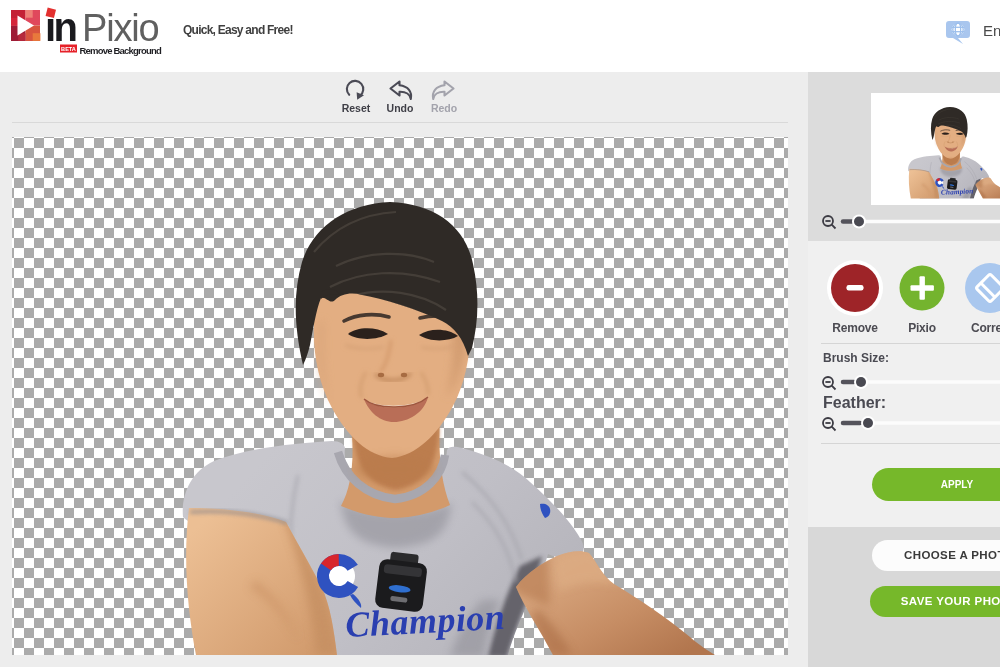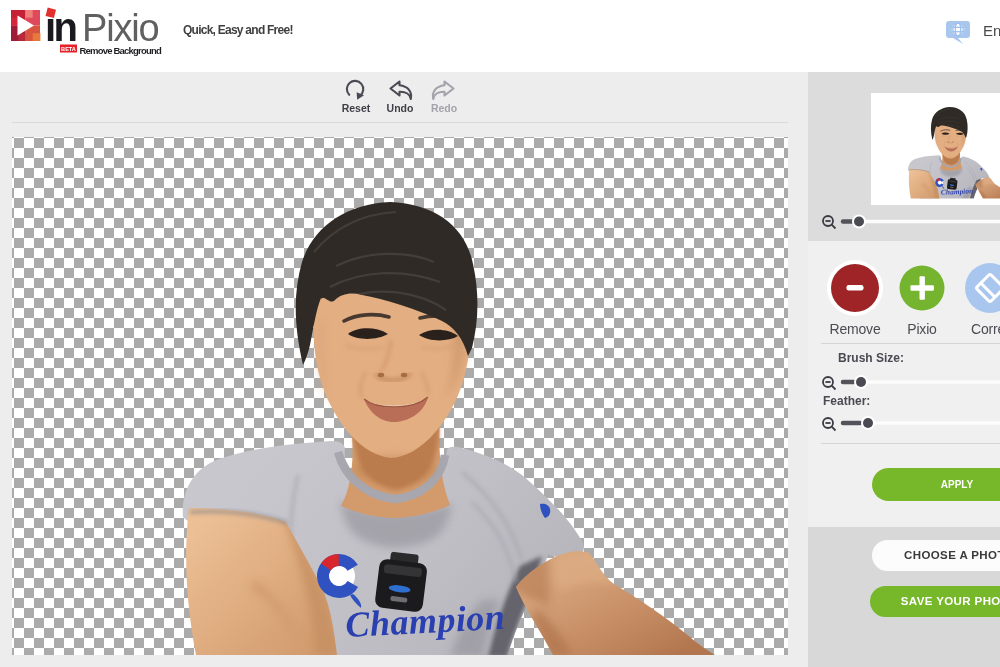--- a/index.html
+++ b/index.html
@@ -8,21 +8,21 @@
   .abs{position:absolute;}
   #header{left:0;top:0;width:1000px;height:72px;background:#fff;}
   #main{left:0;top:72px;width:1000px;height:595px;background:#ededed;}
   #tbline{left:12px;top:122px;width:776px;height:1px;background:#d9d9d9;}
   
   #sb1{left:808px;top:72px;width:192px;height:169px;background:#dcdcdc;}
   #sb2{left:808px;top:241px;width:192px;height:286px;background:#f0f0f0;}
   #sb3{left:808px;top:527px;width:192px;height:140px;background:#d8d8d8;}
   .sep{height:1px;background:#d5d5d5;}
   .lbl{font-weight:bold;color:#4a4a52;}
-  .circlbl{font-size:14px;font-weight:normal;color:#4c4b52;text-align:center;letter-spacing:-0.2px;}
+  .circlbl{font-size:12px;font-weight:bold;color:#4c4b52;text-align:center;letter-spacing:-0.2px;}
   .pill{border-radius:17px;font-weight:bold;text-align:center;}
 </style>
 </head>
 <body>
 <div class="abs" id="header"></div>
 <div class="abs" id="main"></div>
 <div class="abs" id="tbline"></div>
 
 <svg class="abs" style="left:0;top:0" width="180" height="60" viewBox="0 0 180 60">
 
@@ -256,33 +256,33 @@
   <circle cx="990" cy="288" r="25" fill="#a9c7ee"></circle>
   <g transform="rotate(45 990 288)" fill="none" stroke="#fff" stroke-width="3">
     <rect x="980" y="278" width="20" height="20" rx="2"></rect>
     <line x1="980" y1="291" x2="1000" y2="291"></line>
   </g>
 </svg>
 <div class="abs circlbl" style="left:825px;top:321px;width:60px;">Remove</div>
 <div class="abs circlbl" style="left:892px;top:321px;width:60px;">Pixio</div>
 <div class="abs circlbl" style="left:971px;top:321px;width:60px;text-align:left;">Correct</div>
 <div class="abs sep" style="left:821px;top:343px;width:179px;"></div>
-<div class="abs lbl" style="left:823px;top:351px;font-size:12px;margin-left:15px;">Brush Size:</div>
+<div class="abs lbl" style="left:823px;top:351px;font-size:12px;">Brush Size:</div>
 <svg class="abs" style="left:818px;top:370px" width="182" height="24" viewBox="818 370 182 24">
   <g stroke="#3c3b43" stroke-width="1.8" fill="none">
     <circle cx="828" cy="382" r="5"></circle>
     <line x1="831.7" y1="385.7" x2="835.5" y2="389.5"></line>
     <line x1="825.4" y1="382" x2="830.6" y2="382"></line>
   </g>
   <line x1="867" y1="382" x2="1000" y2="382" stroke="#fcfcfc" stroke-width="3.5"></line>
   <line x1="843" y1="382" x2="854" y2="382" stroke="#54535b" stroke-width="4.5" stroke-linecap="round"></line>
   <circle cx="861" cy="382" r="7" fill="#fff"></circle>
   <circle cx="861" cy="382" r="5" fill="#4a4a52"></circle>
 </svg>
-<div class="abs lbl" style="left:823px;top:394px;font-size:12px;">Feather:</div>
+<div class="abs lbl" style="left:823px;top:394px;font-size:16px;">Feather:</div>
 <svg class="abs" style="left:818px;top:411px" width="182" height="24" viewBox="818 411 182 24">
   <g stroke="#3c3b43" stroke-width="1.8" fill="none">
     <circle cx="828" cy="423" r="5"></circle>
     <line x1="831.7" y1="426.7" x2="835.5" y2="430.5"></line>
     <line x1="825.4" y1="423" x2="830.6" y2="423"></line>
   </g>
   <line x1="874" y1="423" x2="1000" y2="423" stroke="#fcfcfc" stroke-width="3.5"></line>
   <line x1="843" y1="423" x2="860" y2="423" stroke="#54535b" stroke-width="4.5" stroke-linecap="round"></line>
   <circle cx="868" cy="423" r="7" fill="#fff"></circle>
   <circle cx="868" cy="423" r="5" fill="#4a4a52"></circle>

